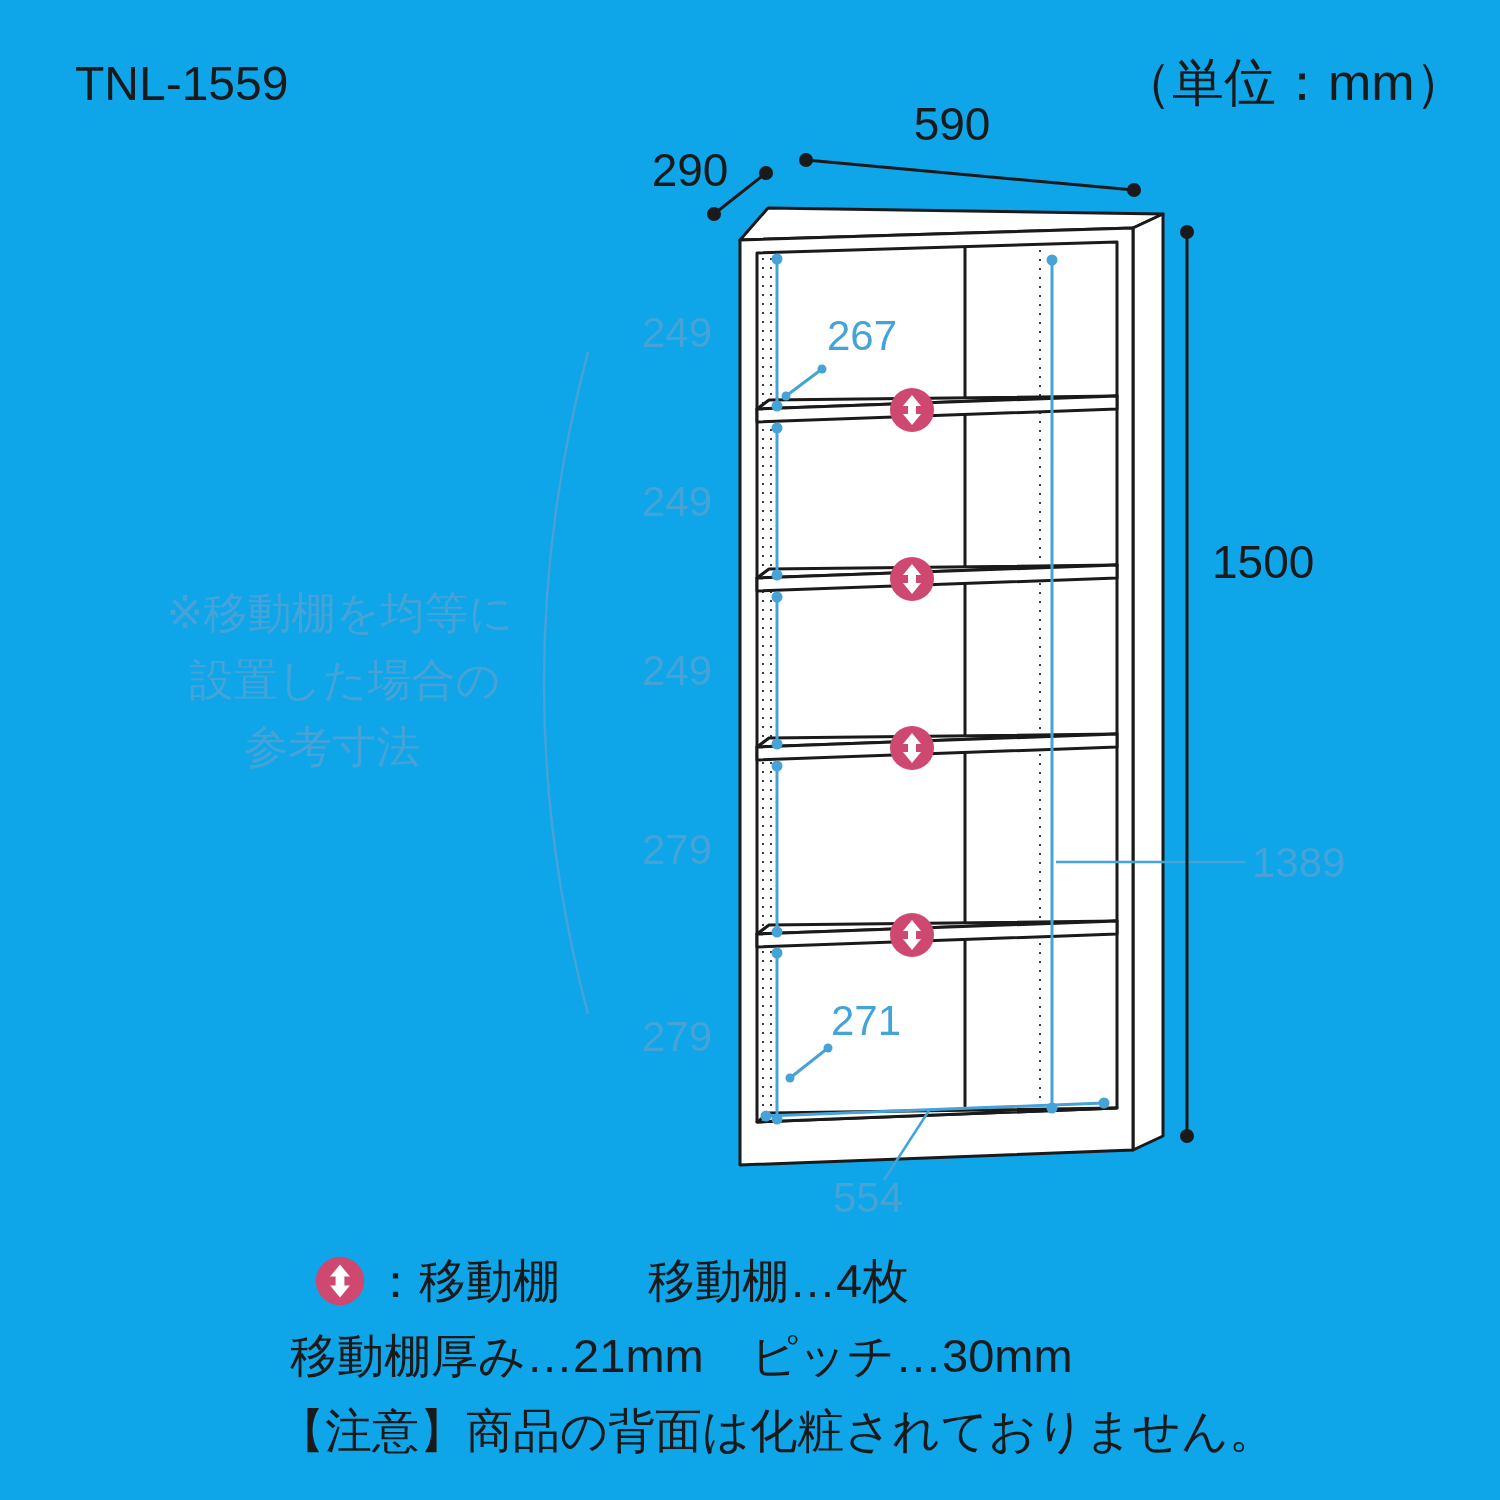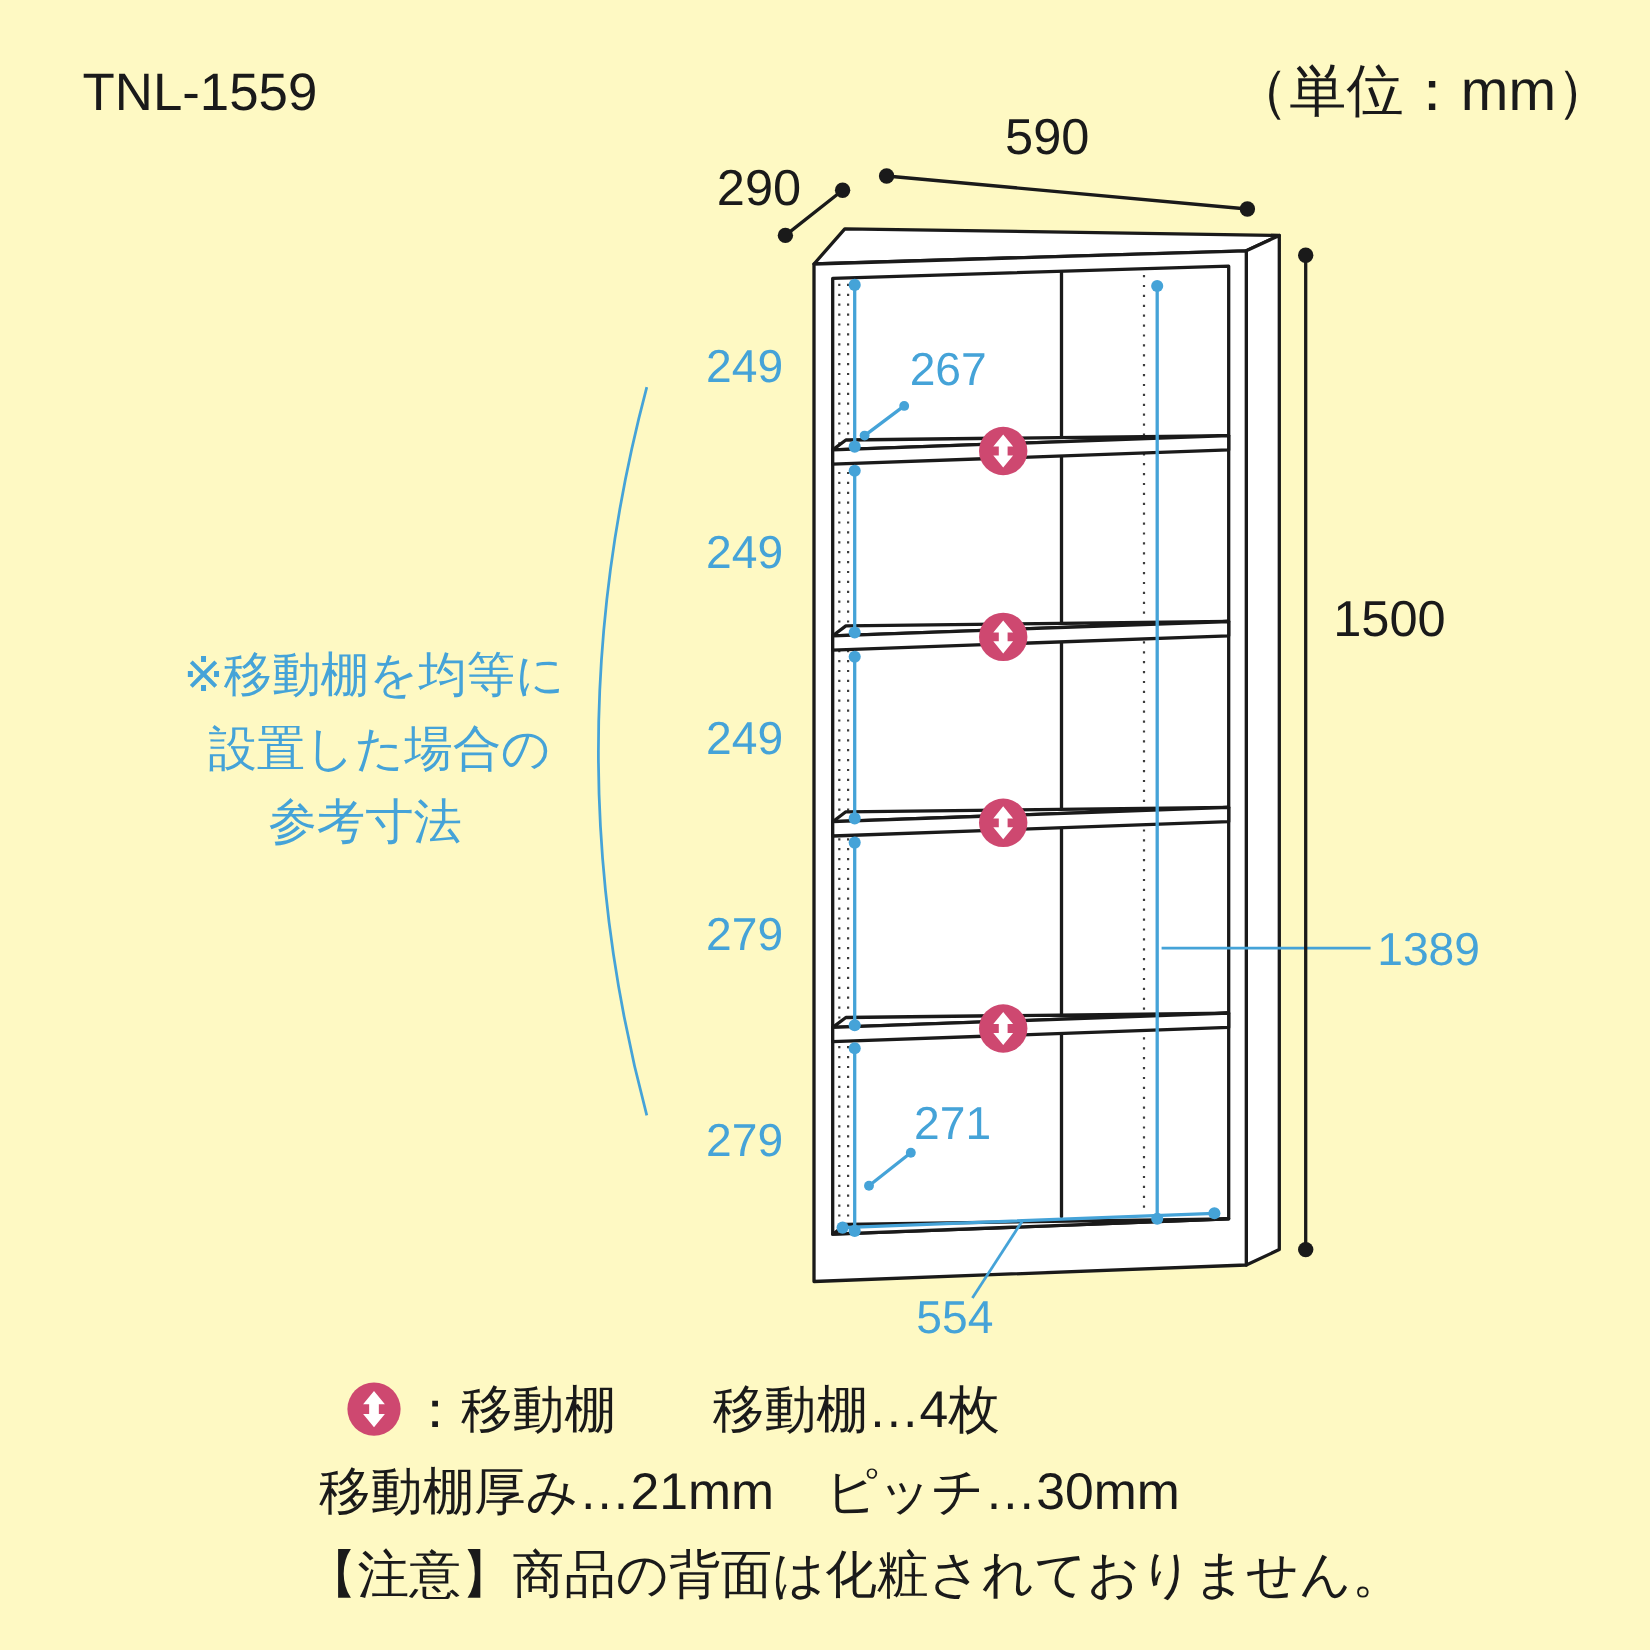--- a/index.html
+++ b/index.html
@@ -1,16 +1,16 @@
 <!DOCTYPE html>
 <html><head>
 <meta charset="utf-8">
 <style>
   html,body{margin:0;padding:0;background:#ffffff;}
-  #stage{width:1500px;height:1500px;position:relative;background:#fef9c3;}
+  #stage{width:1500px;height:1500px;position:relative;background:#0ea5e9;}
   svg{display:block;}
   text{font-family:"Liberation Sans","DejaVu Sans",sans-serif;}
   .blkf{fill:#ffffff;stroke:#1a1a1a;stroke-width:3;stroke-linejoin:round;}
   .blk{stroke:#1a1a1a;stroke-width:3;fill:none;stroke-linecap:round;stroke-linejoin:round;}
   .pin{stroke:#3c3c3c;stroke-width:2;stroke-dasharray:2 7;fill:none;}
   .blue{stroke:#45a3d8;stroke-width:3;fill:none;stroke-linecap:round;}
   .bluethin{stroke:#45a3d8;stroke-width:2.5;fill:none;}
   .bluedot{fill:#45a3d8;stroke:none;}
   .blkdot{fill:#1a1a1a;stroke:none;}
   .pinkc{fill:#ce4870;stroke:none;}

